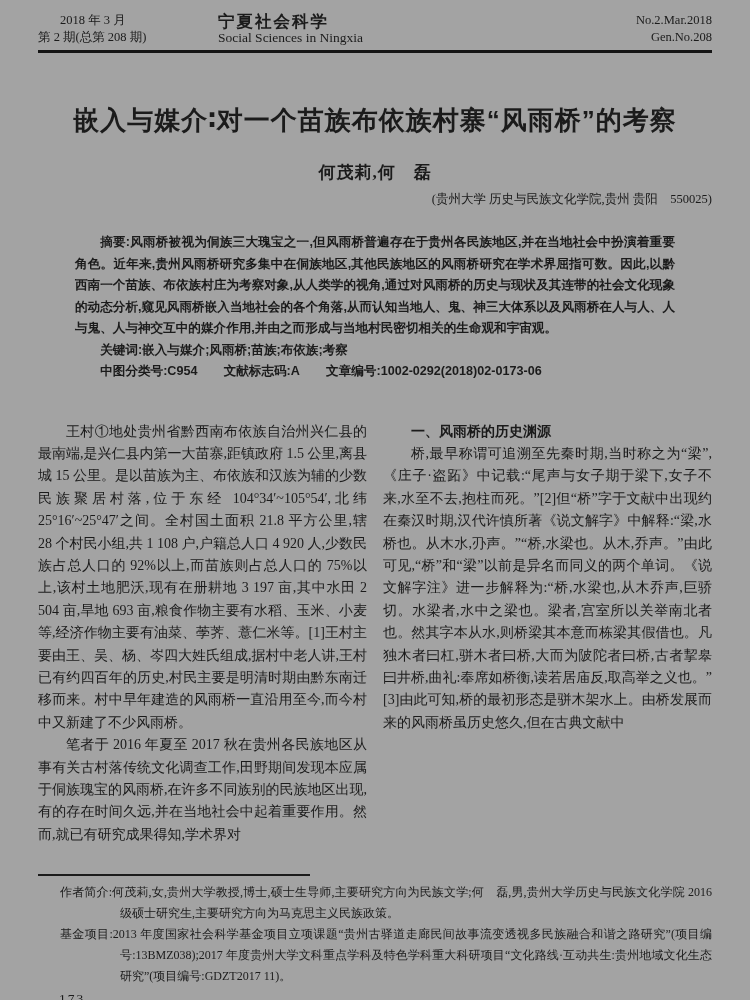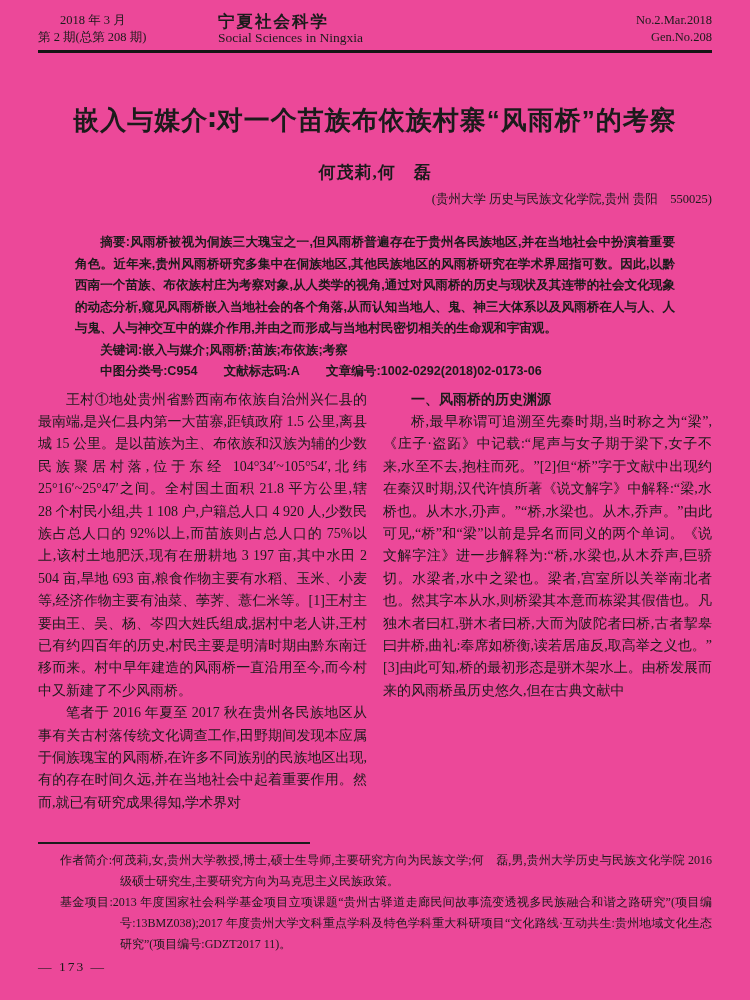--- a/index.html
+++ b/index.html
@@ -1,19 +1,19 @@
 <!DOCTYPE html>
 <html lang="zh"><head>
 <meta charset="utf-8">
 <style>
   html,body{margin:0;padding:0;background:#ffffff;}
   .page{
     position:relative;
     width:750px;height:1000px;
-    background:#ec4899;
+    background:#a3a3a3;
     color:#1b1b1b;
     font-family:"Liberation Serif","DejaVu Serif",serif;
     overflow:hidden;
     box-sizing:border-box;
     padding:12px 38px 0 38px;
   }
   
   .jheader{
     display:grid;
     grid-template-columns:180px 1fr 180px;
@@ -60,21 +60,21 @@
     font-size:12.6px;
     line-height:21.5px;
   }
   .front p{margin:0;text-indent:2em;text-align:justify;}
   .clc-line span{margin-right:1.8em;}
   .clc-line span:last-child{margin-right:0;}
   
   .columns{
     display:flex;
     gap:16px;
-    margin-top:6px;
+    margin-top:38px;
     height:449px;
     overflow:hidden;
   }
   .col{
     width:329px;
     font-size:14px;
     line-height:22.4px;
     text-align:justify;
   }
   .col p{margin:0;}

